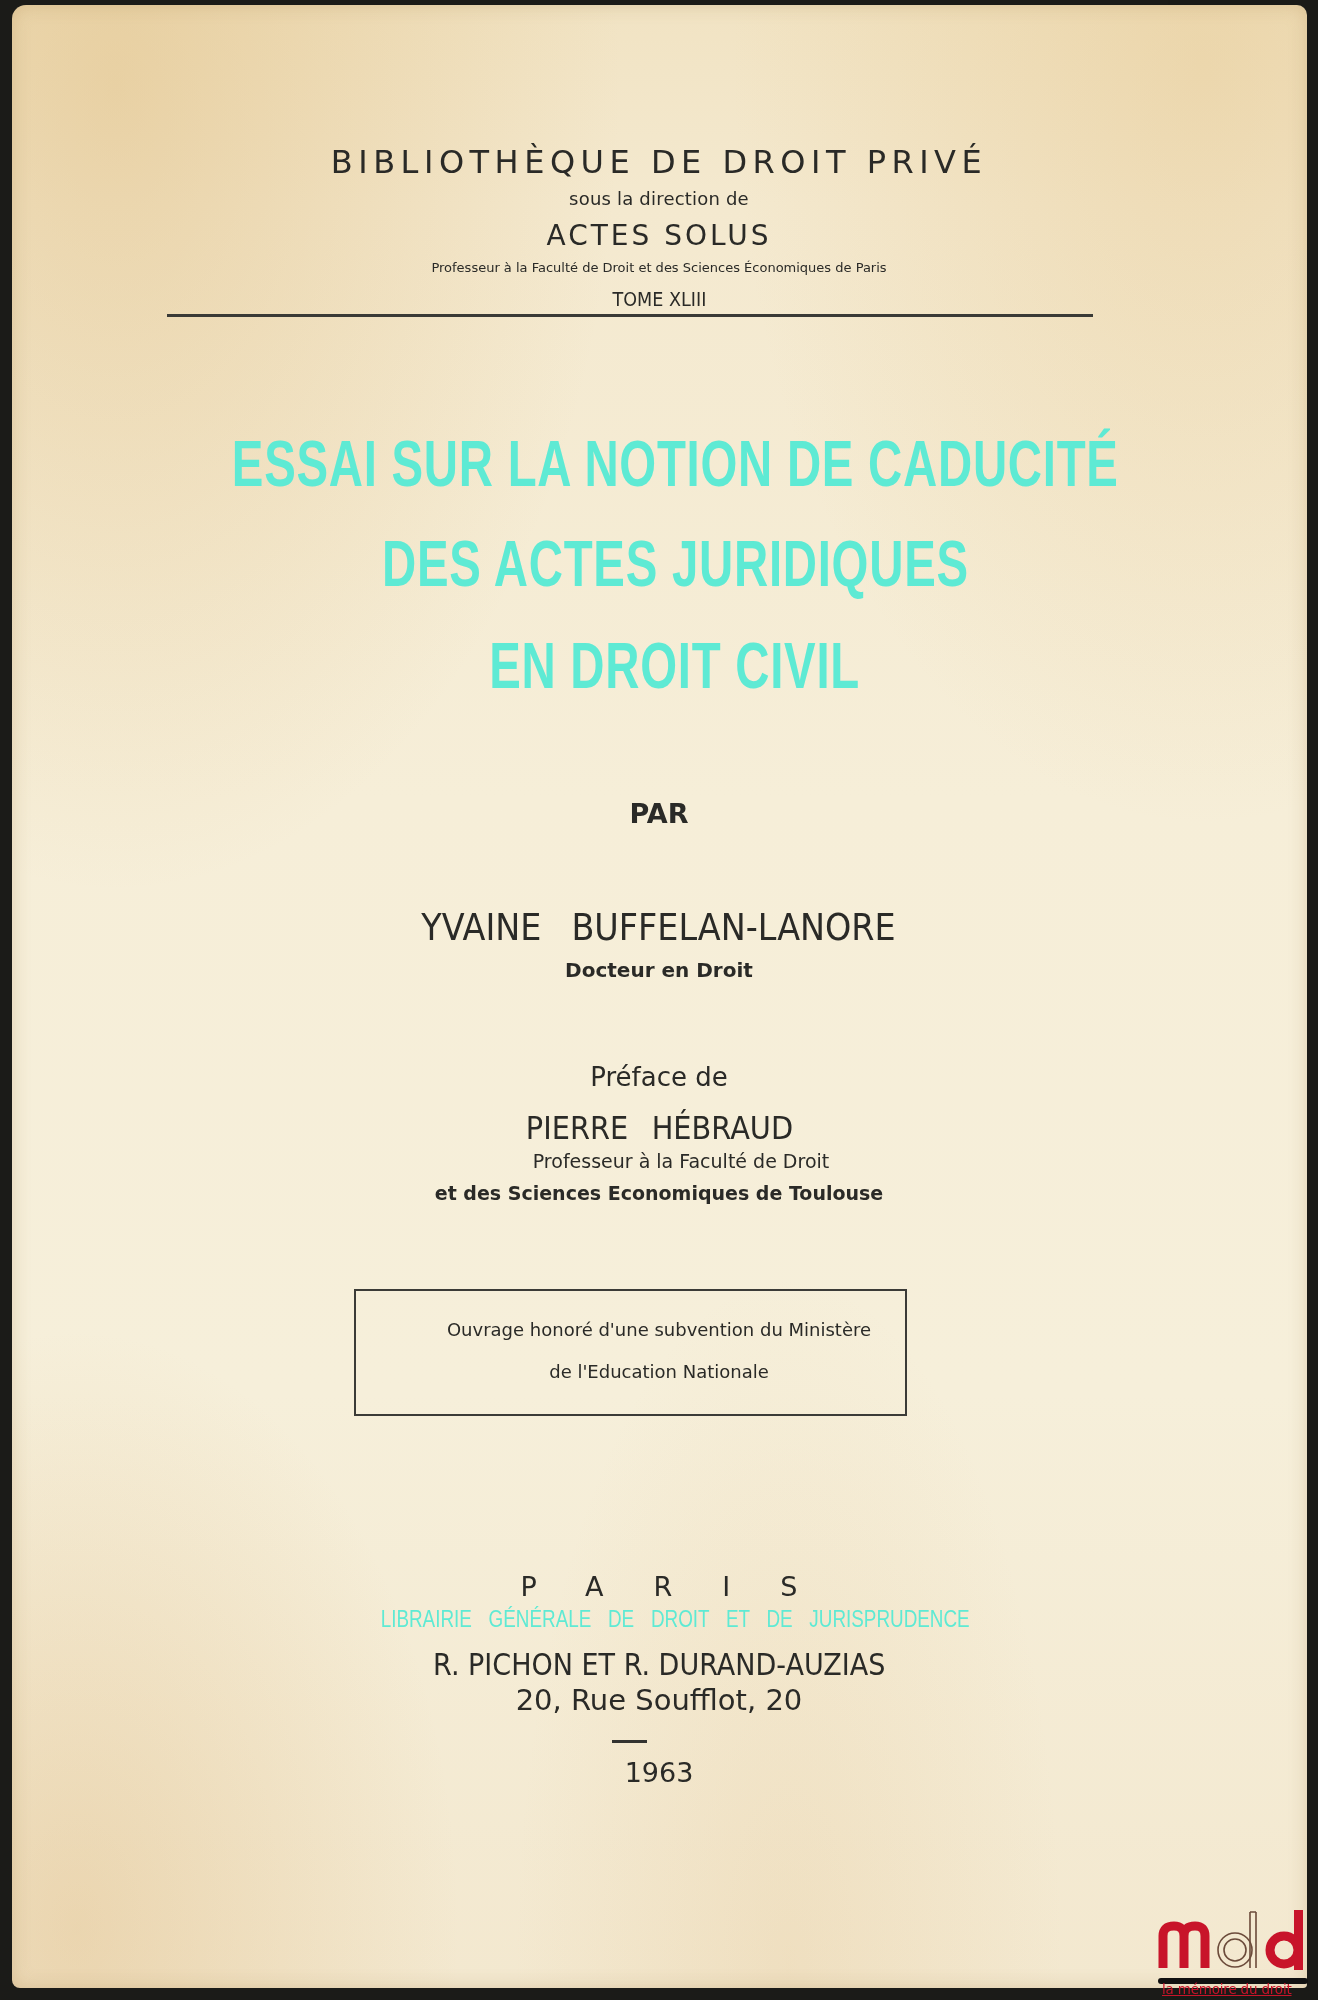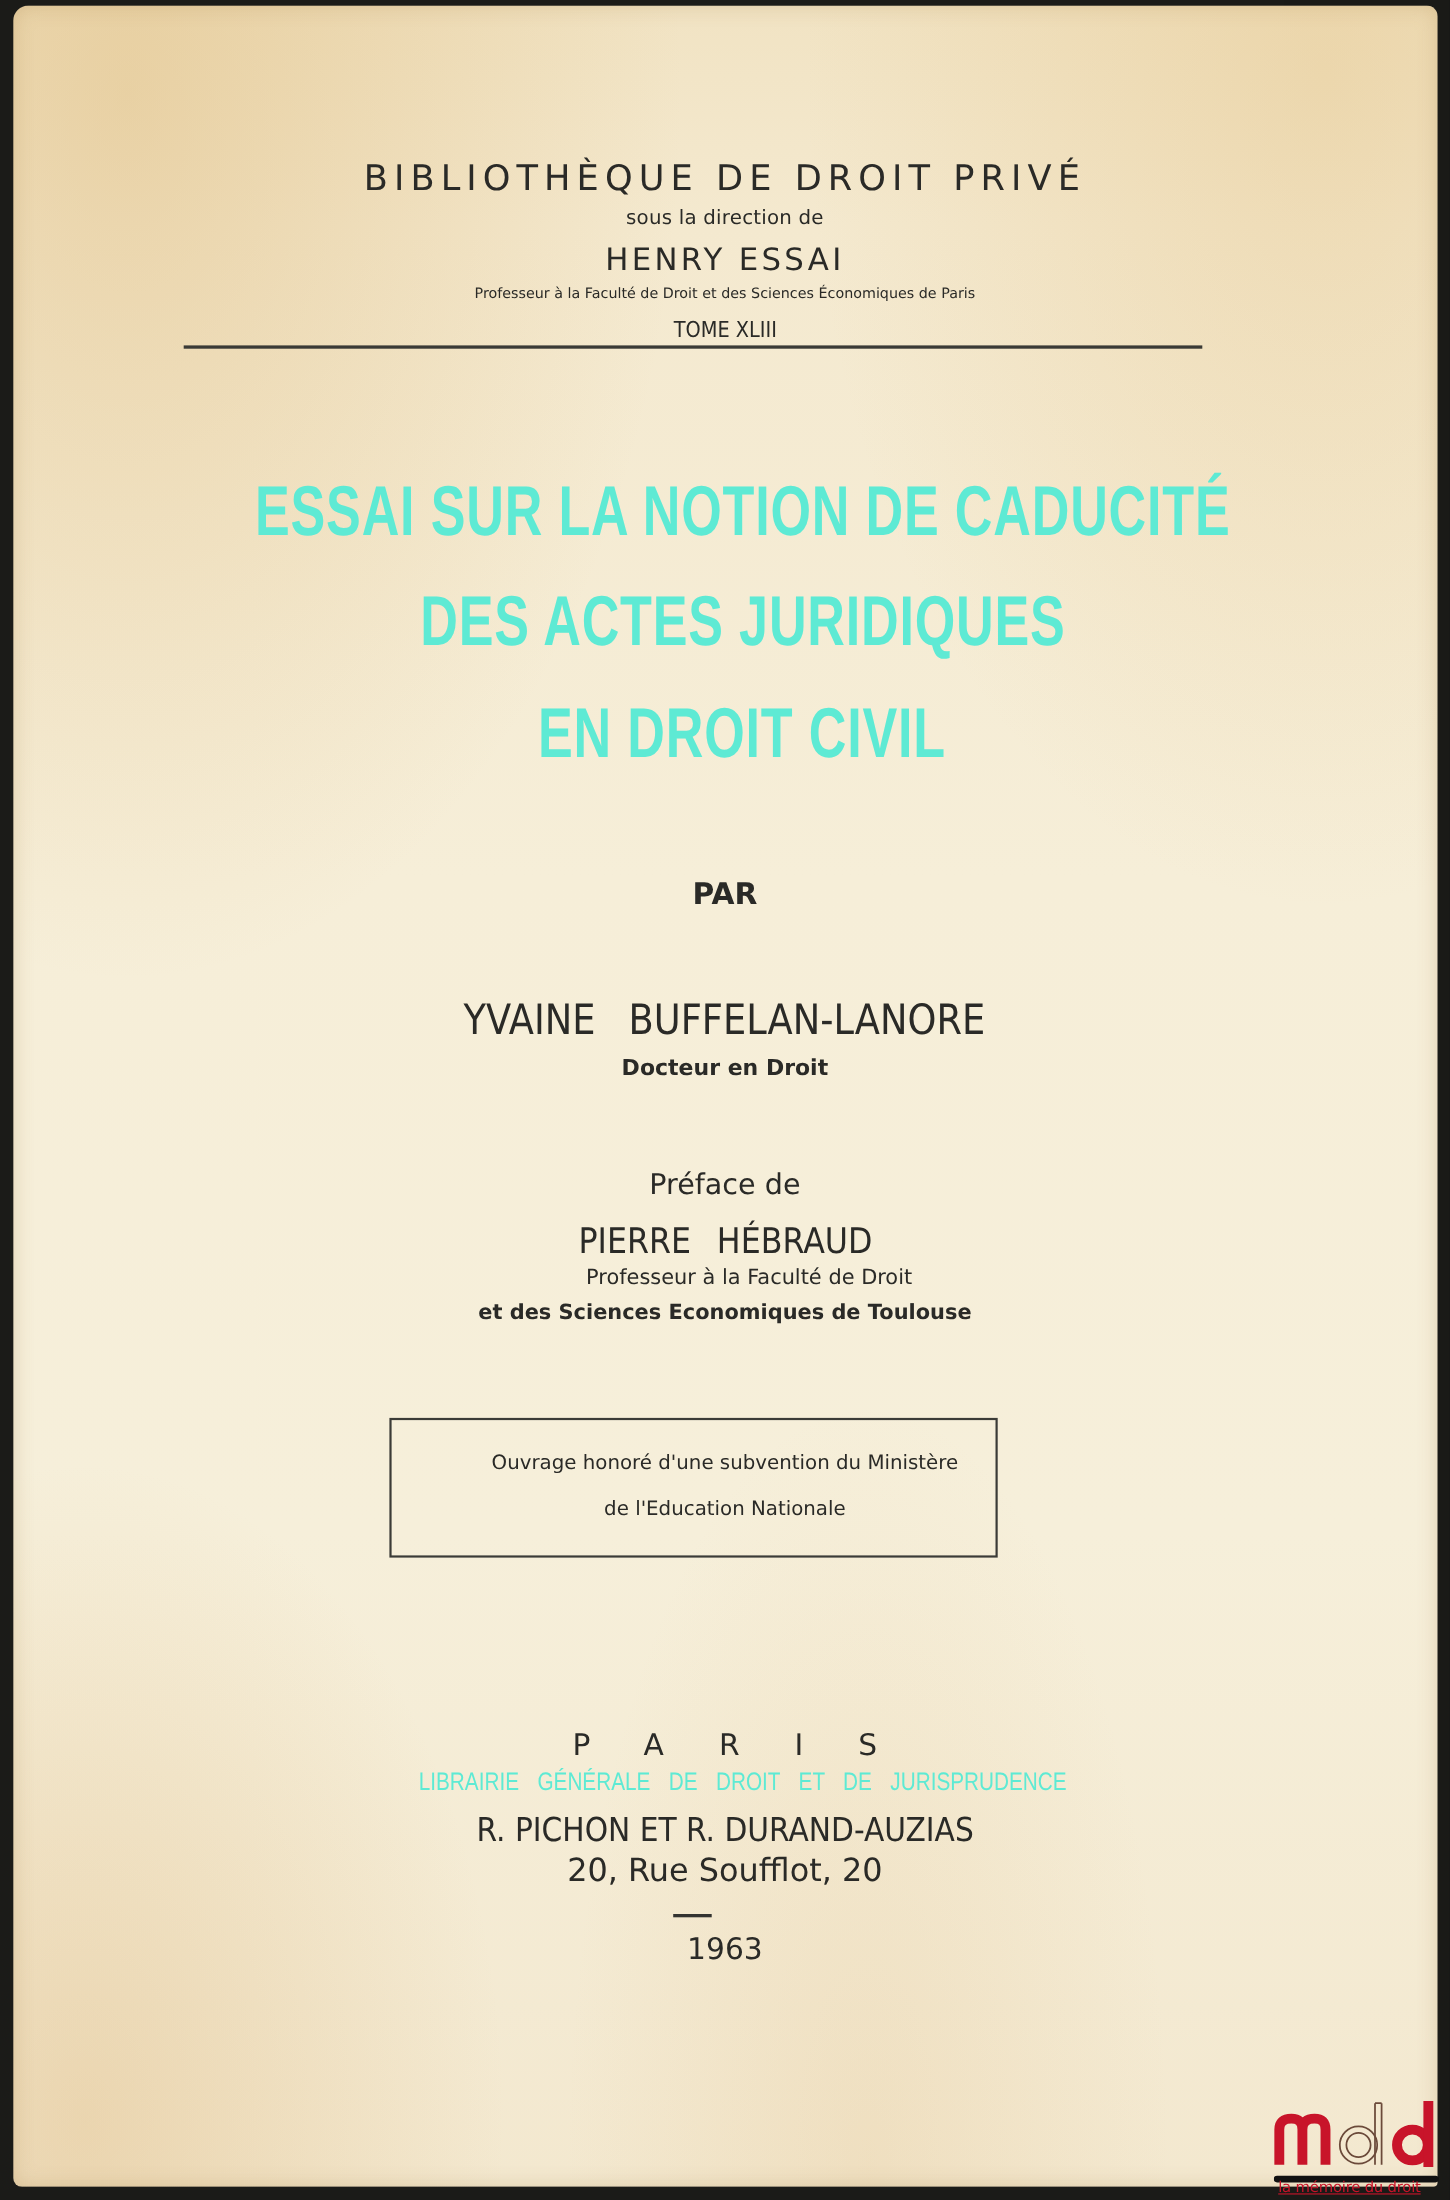--- a/index.html
+++ b/index.html
@@ -131,21 +131,21 @@
     }
   </style>
 </head>
 <body>
 
 <div class="scan">
   <div class="paper"></div>
 
   <div class="line series-title">BIBLIOTHÈQUE DE DROIT PRIVÉ</div>
   <div class="line direction">sous la direction de</div>
-  <div class="line director">HENRY ESSAI</div>
+  <div class="line director">ACTES SOLUS</div>
   <div class="line director-title">Professeur à la Faculté de Droit et des Sciences Économiques de Paris</div>
   <div class="line tome"><span>TOME XLIII</span></div>
   <div class="header-rule"></div>
 
   <div class="line red title-l1"><span class="cond">ESSAI SUR LA NOTION DE CADUCITÉ</span></div>
   <div class="line red title-l2"><span class="cond">DES ACTES JURIDIQUES</span></div>
   <div class="line red title-l3"><span class="cond">EN DROIT CIVIL</span></div>
 
   <div class="line par">PAR</div>
   <div class="line author"><span>YVAINE BUFFELAN-LANORE</span></div>

